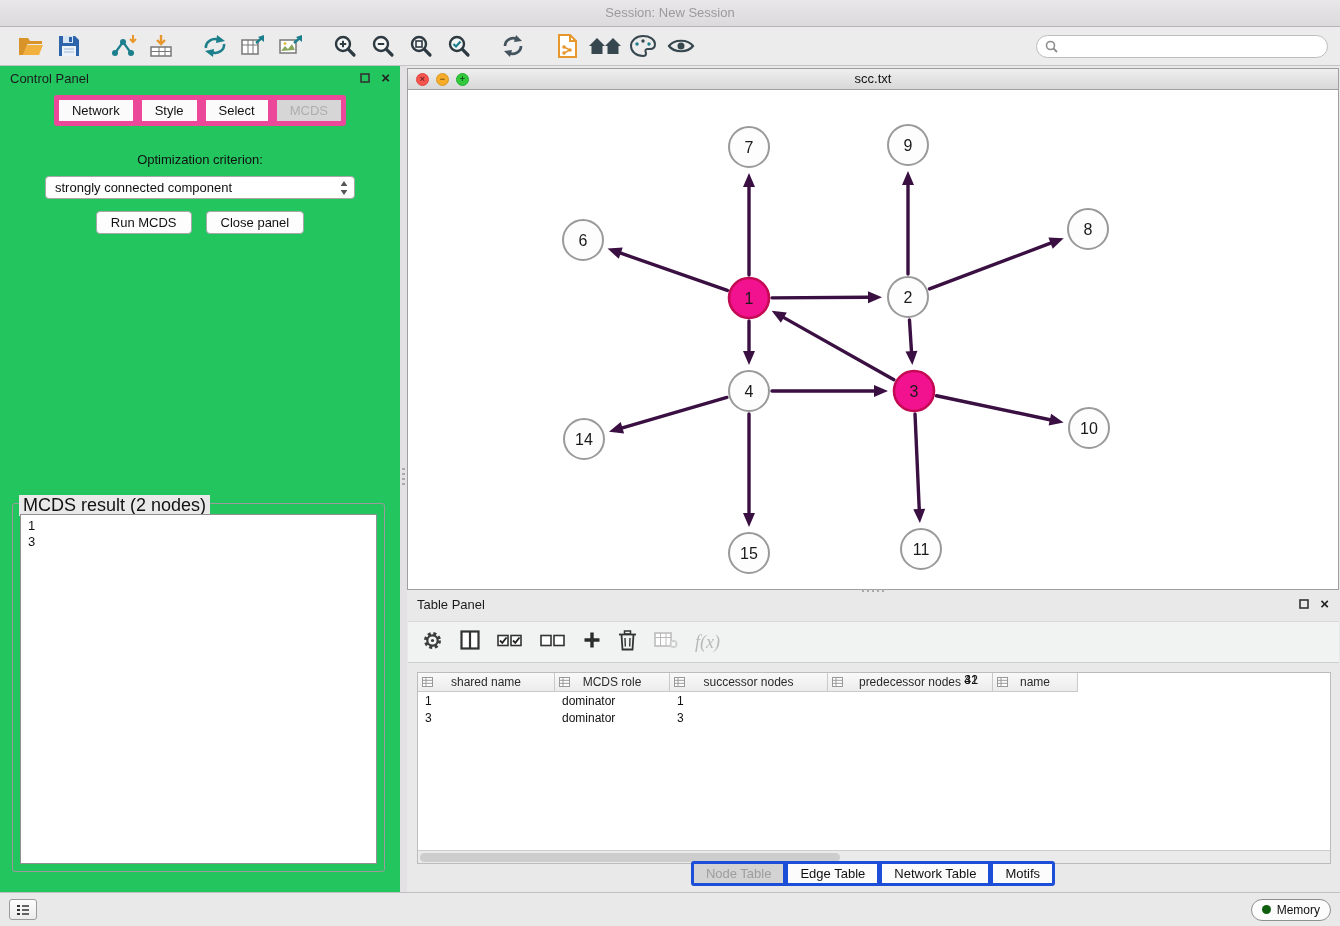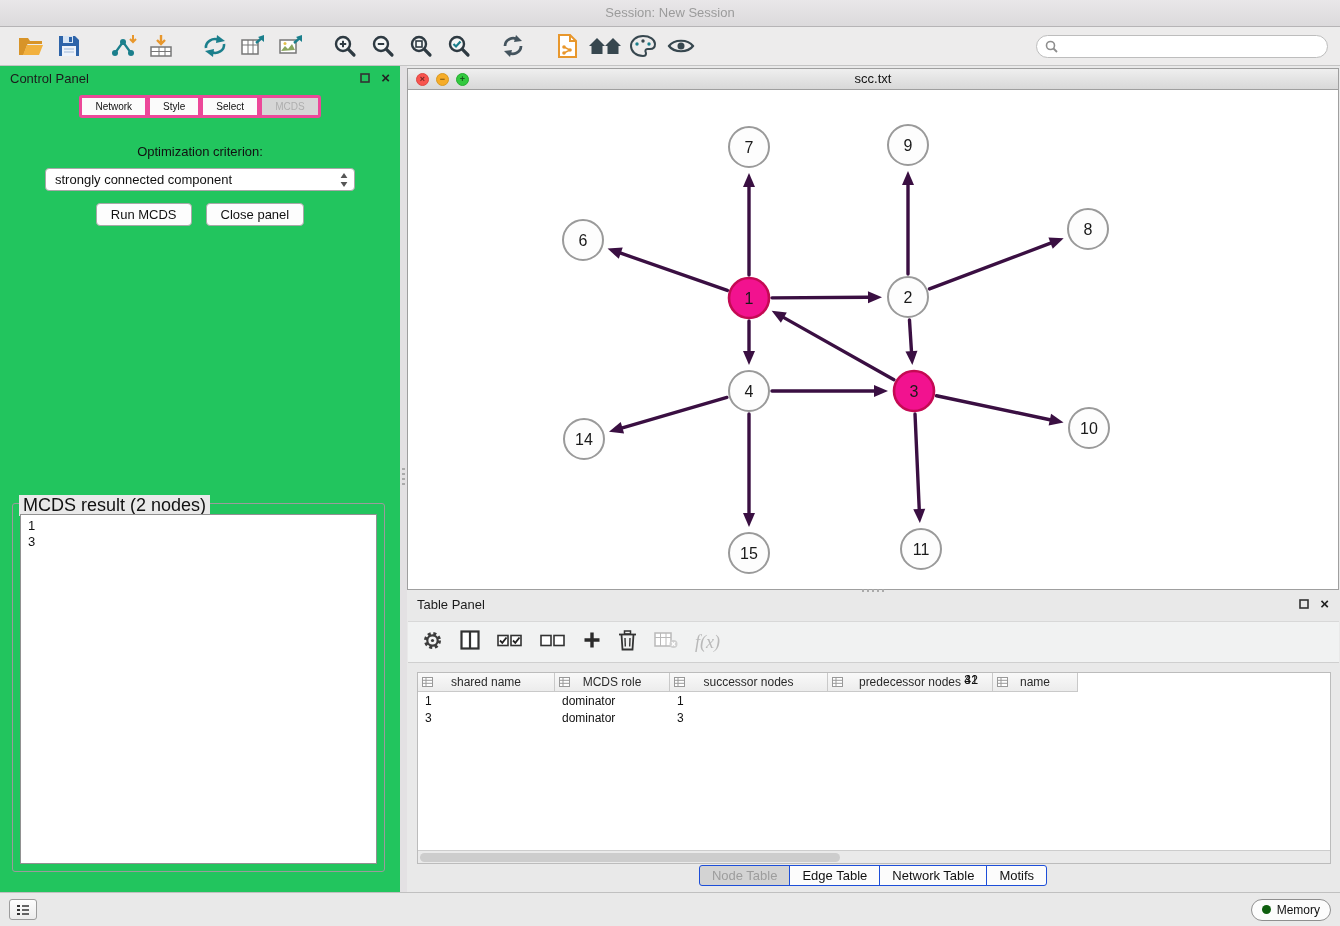--- a/index.html
+++ b/index.html
@@ -22,21 +22,21 @@
 .right{position:absolute;left:407px;top:0;right:0;height:100%}
 
 
 .panel-header{height:24px;display:flex;align-items:center;padding:0 10px;font-size:13px;color:#1c1c1c;gap:10px}
 .panel-header .spacer{flex:1}
 .float-btn{width:12px;height:12px;display:flex;align-items:center;justify-content:center}
 .close-btn{font-size:15px;font-weight:700;color:#222;line-height:12px}
 
 
 .cp-tabs{display:flex;justify-content:center;margin-top:5px}
-.cp-tab{font-size:10px;padding:3px 13px;background:#fbfbfb;border:3px solid #ec4899;margin-left:-1px;color:#111}
+.cp-tab{font-size:13px;padding:3px 13px;background:#fbfbfb;border:5px solid #ec4899;margin-left:-1px;color:#111}
 .cp-tab:first-child{margin-left:0;border-radius:3px 0 0 3px}
 .cp-tab:last-child{border-radius:0 3px 3px 0}
 .cp-tab.active{background:#d6d6d6;color:#aeaeae}
 .cp-body{text-align:center}
 .opt-label{margin-top:26px;font-size:13px;color:#111}
 .select{width:310px;height:23px;margin:9px auto 0;background:#fff;border:1px solid #a8a8a8;border-radius:4px;display:flex;align-items:center;padding:0 9px;font-size:13px;color:#111;position:relative;text-align:left}
 .sel-arrows{position:absolute;right:5px;top:2px}
 .btn-row{margin-top:12px;display:flex;justify-content:center;gap:14px}
 .btn{background:#fdfdfd;border:1px solid #a8a8a8;border-radius:4px;font-size:13px;padding:3px 14px;color:#111}
 .groupbox{position:absolute;left:12px;right:15px;top:437px;bottom:20px;border:1px solid #9b9b9b;border-radius:3px}
@@ -68,21 +68,21 @@
 .tbl-header{display:flex;height:19px}
 .th{position:relative;display:flex;align-items:center;justify-content:center;font-size:12px;color:#2a2a2a;border-right:1px solid #c9c9c9;border-bottom:1px solid #c9c9c9;background:linear-gradient(#f9f9f9,#ececec);flex:0 0 auto}
 .th .th-ico{position:absolute;left:4px;top:4px}
 .tr{display:flex;height:17px;align-items:center}
 .td{font-size:12px;color:#111;overflow:hidden;white-space:nowrap;flex:0 0 auto}
 .td.left{padding-left:7px;text-align:left}
 .td.right{padding-right:12px;text-align:right}
 .tbl-scroll{position:absolute;left:0;right:0;bottom:0;height:13px;background:#eaeaea;border-top:1px solid #cdcdcd}
 .tbl-scroll .handle{position:absolute;left:2px;top:2px;width:420px;height:9px;background:#cdcdcd;border-radius:5px}
 .bottom-tabs{position:absolute;left:0;right:0;bottom:6px;display:flex;justify-content:center}
-.btab{font-size:13px;padding:2px 12px;background:#fcfcfc;border:1px solid #1d4ed8;margin-left:-1px;color:#111}
+.btab{font-size:13px;padding:2px 12px;background:#fcfcfc;border:3px solid #1d4ed8;margin-left:-1px;color:#111}
 .btab:first-child{margin-left:0;border-radius:3px 0 0 3px}
 .btab:last-child{border-radius:0 3px 3px 0}
 .btab.active{background:#d3d3d3;color:#9d9d9d}
 
 
 .statusbar{position:absolute;left:0;right:0;bottom:0;height:34px;background:#e9e9e9;border-top:1px solid #c0c0c0;display:flex;align-items:center;padding:0 9px}
 .list-btn{width:28px;height:21px;border:1px solid #9c9c9c;border-radius:3px;background:linear-gradient(#fdfdfd,#ececec);display:flex;align-items:center;justify-content:center}
 .memory-btn{margin-left:auto;height:22px;border:1px solid #8f8f8f;border-radius:11px;background:#fcfcfc;display:flex;align-items:center;gap:6px;padding:0 10px;font-size:12px;color:#111}
 .mem-dot{width:9px;height:9px;border-radius:50%;background:#0e5e0e}
 </style>

